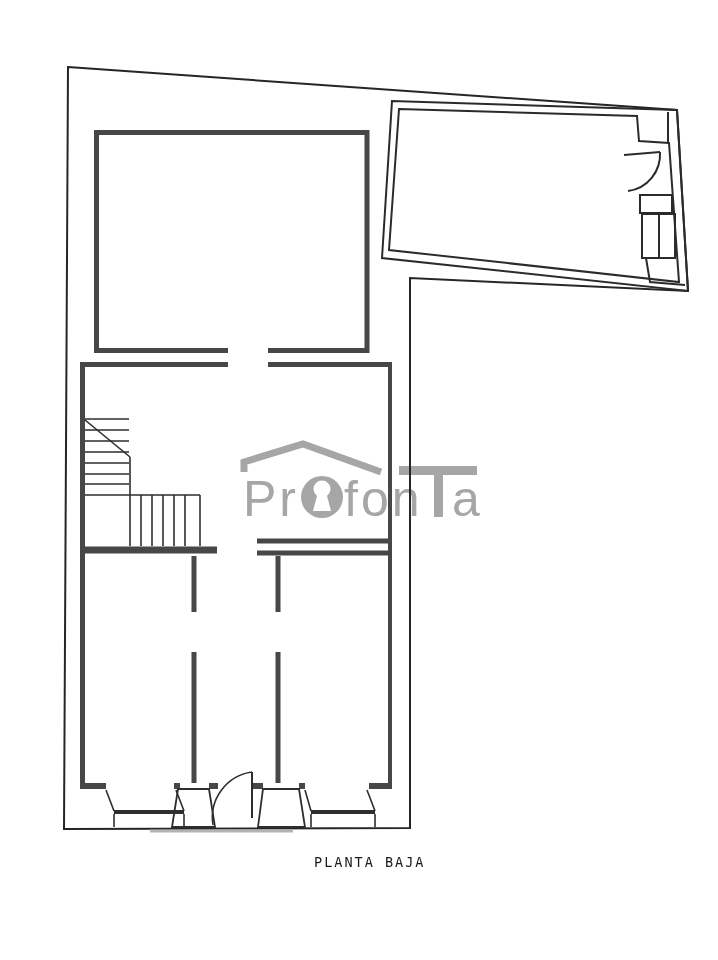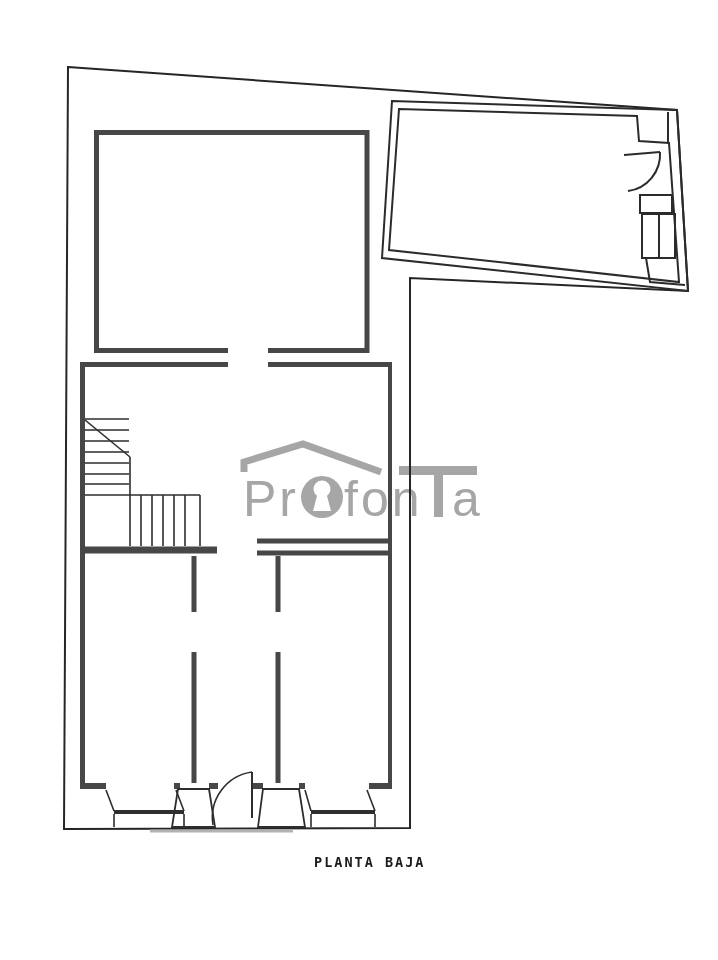--- a/index.html
+++ b/index.html
@@ -1,21 +1,21 @@
 <!DOCTYPE html>
 <html><head>
 <meta charset="utf-8">
 <style>
   html,body{margin:0;padding:0;background:#fff;}
   .canvas{position:relative;width:700px;height:960px;background:#ffffff;overflow:hidden;
           font-family:"Liberation Sans", sans-serif;}
   .plan-svg{position:absolute;left:0;top:0;width:718px;height:960px;}
   .plan-title{position:absolute;left:314px;top:854px;
               font-family:"DejaVu Sans Mono", monospace;
-              font-size:13.5px;font-weight:bold;letter-spacing:2px;color:#1b1b1b;
+              font-size:13.5px;font-weight:normal;letter-spacing:2px;color:#1b1b1b;
               white-space:nowrap;}
   .wm-text{font-family:"Liberation Sans", sans-serif;font-size:50px;letter-spacing:3px;}
 </style>
 </head>
 <body>
 
 <div class="canvas">
 
   <svg class="plan-svg" viewBox="0 0 718 960">
 

